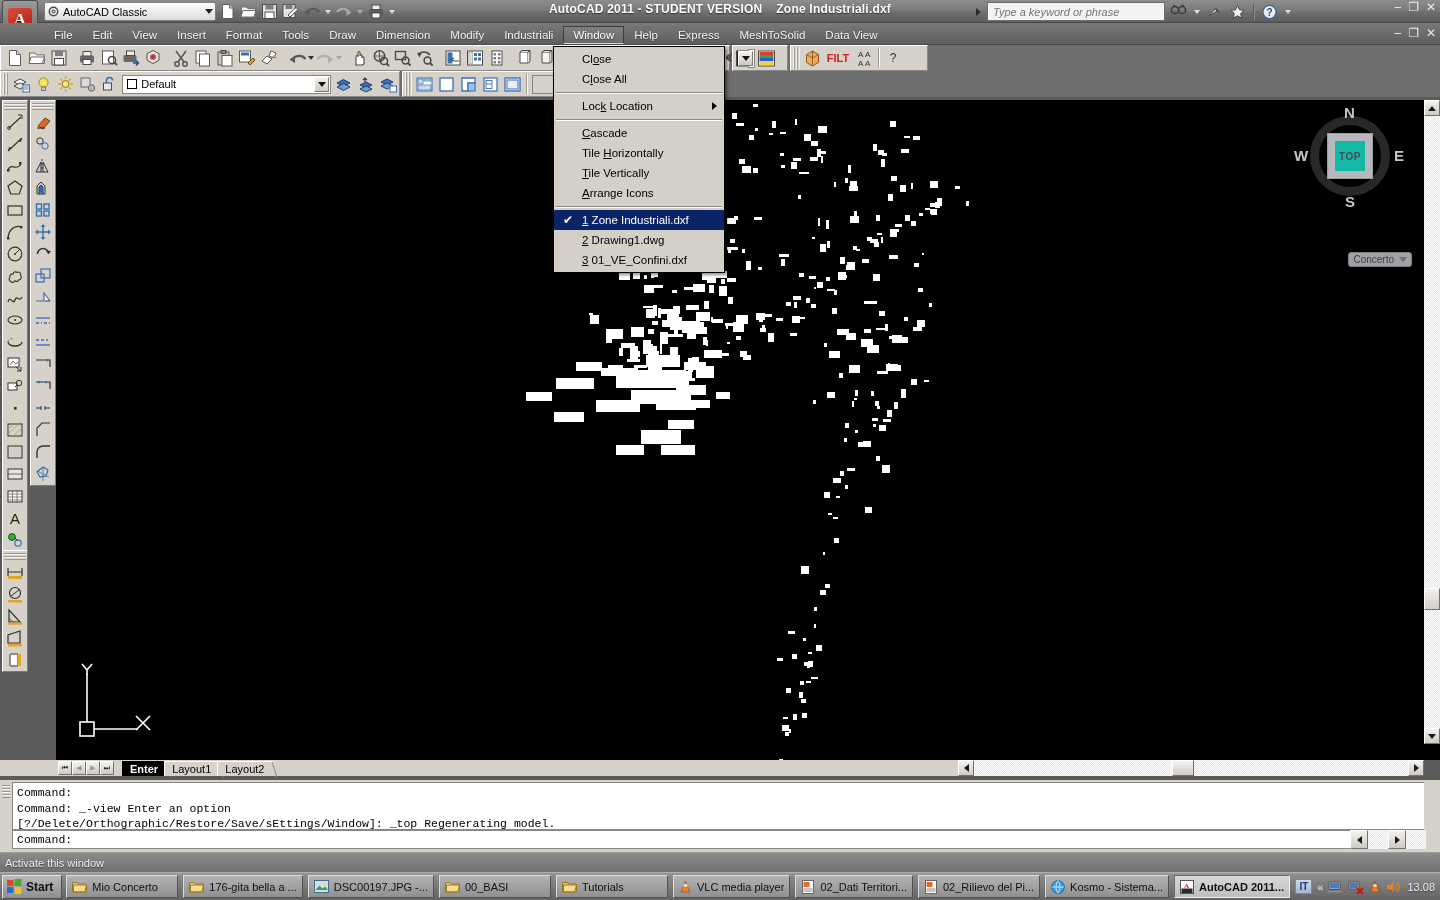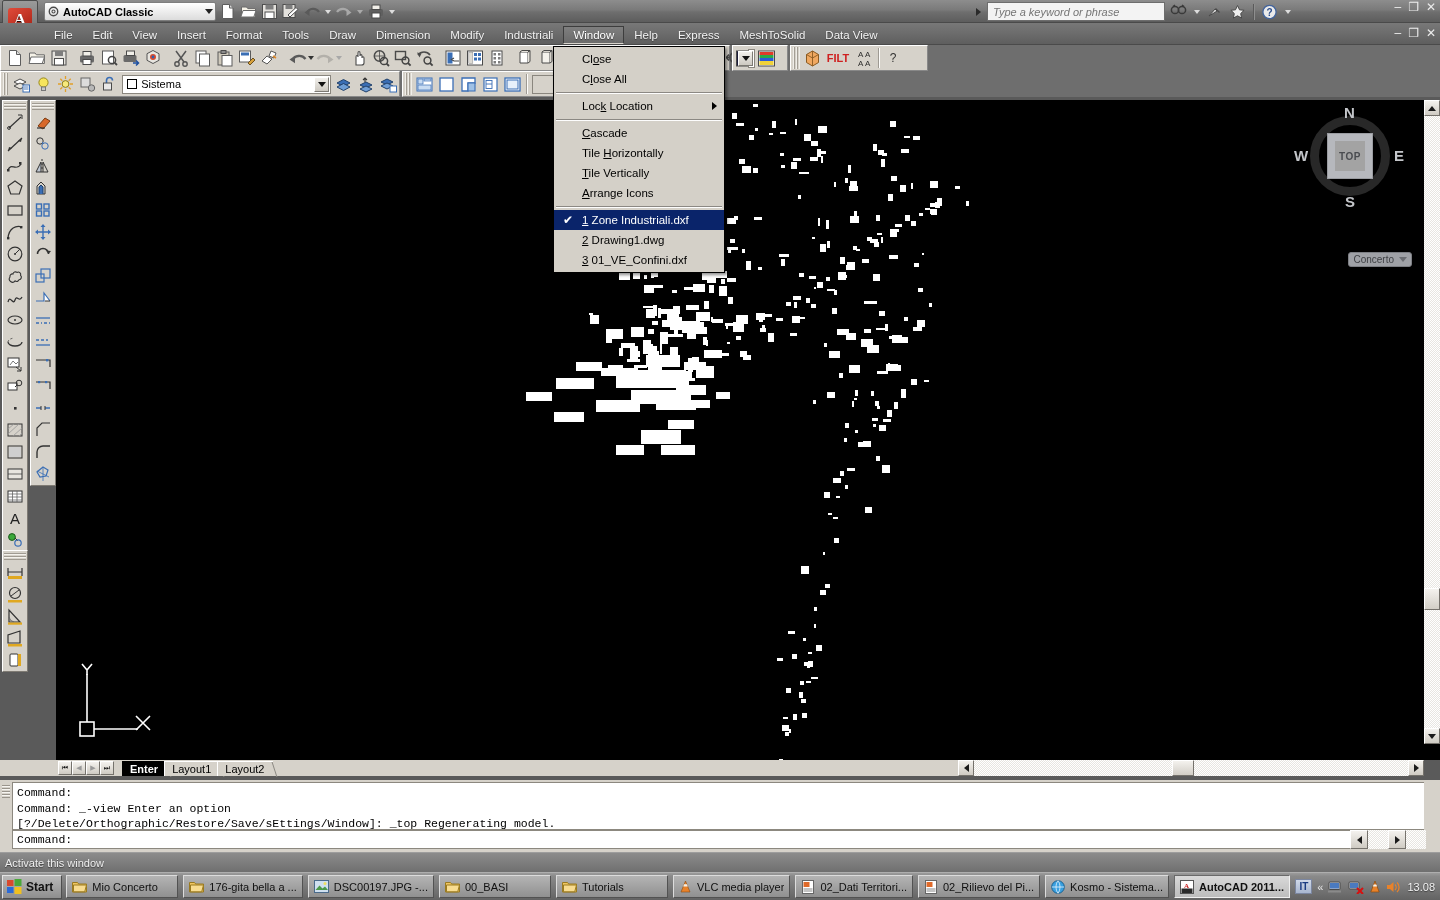--- a/index.html
+++ b/index.html
@@ -37,21 +37,21 @@
   .qat {
     position:absolute; left:44px; top:2px; height:19px;
     display:flex; align-items:center; gap:2px;
   }
   .wsbox {
     width:172px;height:19px; background:linear-gradient(180deg,#fff,#dcdcdc);
     border:1px solid #7e7e7e; border-radius:2px;
     display:flex;align-items:center; padding:0 2px; position:relative;
   }
   .wsbox .gear { width:13px;height:13px;margin-right:3px;flex:0 0 auto; }
-  .wsbox .lbl { font-size:11px;color:#000; white-space:nowrap;font-weight:bold; }
+  .wsbox .lbl { font-size:11px;color:#000; white-space:nowrap; }
   .wsbox .dd { position:absolute; right:2px; width:0;height:0;
     border-left:4px solid transparent;border-right:4px solid transparent;border-top:5px solid #222;}
   .qicon { width:19px;height:19px;display:flex;align-items:center;justify-content:center;}
   .tinyarrow { width:9px;height:19px;display:flex;align-items:center;justify-content:center;}
   .tinyarrow i { display:block;width:0;height:0;border-left:3px solid transparent;
     border-right:3px solid transparent;border-top:4px solid #ddd;}
 
   .apptitle {
     position:absolute; left:0; top:2px; width:1440px; text-align:center;
     font-size:12px; font-weight:bold; color:#ffffff; letter-spacing:.2px;
@@ -164,21 +164,21 @@
   .viewcube { position:absolute; right:42px; top:8px; width:96px;height:96px; }
   .vc-ring {
     position:absolute; left:8px; top:8px; width:80px;height:80px;border-radius:50%;
     border:9px solid #282828;
   }
   .vc-box {
     position:absolute; left:25px; top:25px; width:46px;height:46px;
     background:#b6b8bd; border:1px solid #9a9ca1;
     display:flex;align-items:center;justify-content:center;
   }
-  .vc-inner { width:30px;height:30px;background:#a3a3a3;display:flex;align-items:center;justify-content:center;}
+  .vc-inner { width:30px;height:30px;background:#14b8a6;display:flex;align-items:center;justify-content:center;}
   .vc-box span { font-size:10px;font-weight:bold;color:#4a4c50;letter-spacing:.5px;}
   .vc-l { position:absolute;color:#c4c6ca;font-size:15px;font-weight:bold;font-family:"Liberation Sans",sans-serif;}
   .vc-n { left:42px; top:-4px;} .vc-s{left:43px;bottom:-6px;} .vc-w{left:-8px;top:39px;} .vc-e{right:-6px;top:39px;}
   .ucsbox {
     position:absolute; right:28px; top:152px;
     background:#9fa1a6; border:1px solid #7d7f84; border-radius:3px;
     padding:1px 4px; display:flex;align-items:center;gap:5px;
     font-size:10px;color:#3e4044;
   }
   .ucsbox i { width:0;height:0;border-left:4px solid transparent;border-right:4px solid transparent;border-top:5px solid #6b6d72;}
@@ -377,20 +377,23 @@
             <rect x="2" y="6" width="14" height="7" rx="1.5" fill="#5f5f5f"></rect>
             <rect x="5" y="2" width="8" height="4.5" fill="#f1efe9" stroke="#4a4a4a"></rect>
             <rect x="5" y="10" width="8" height="5" fill="#fff" stroke="#4a4a4a"></rect>
           </svg>
       </div>
       <div class="tinyarrow">
           <i></i>
         </div>
     </div>
 
+    <div class="apptitle">
+      <span>AutoCAD 2011 - STUDENT VERSION</span><span class="f2">Zone Industriali.dxf</span>
+    </div>
 
     <div class="infocenter">
       <div class="ic-carat">
           <i></i>
         </div>
       <div class="searchbox">
         <input readonly="" placeholder="Type a keyword or phrase" style="">
       </div>
       <div class="qicon">
         <svg width="17" height="15" viewBox="0 0 17 15">
@@ -779,21 +782,21 @@
           </svg>
         </div>
       <div class="tbtn">
           <svg width="17" height="19" viewBox="0 0 17 19">
             <path d="M5.5 8V5.5a3 3 0 016 0" fill="none" stroke="#3a6eb5" stroke-width="1.6"></path>
             <rect x="2.5" y="8" width="8" height="7" fill="#e8e8e8" stroke="#4a4a4a"></rect>
           </svg>
         </div>
       <div class="combo" style="width:232px">
         <span class="swatch"></span>
-        <span>Sistema</span>
+        <span>Default</span>
         <span class="arrowbox">
             <i></i>
           </span>
       </div>
       <div class="tbtn">
           <svg width="19" height="19" viewBox="0 0 19 19">
             <path d="M2 8l6.5-3.5 6.5 3.5-6.5 3.5z" fill="#3a6eb5" stroke="#20406a"></path>
             <path d="M2 12l6.5-3.5 6.5 3.5-6.5 3.5z" fill="#6f9ed6" stroke="#20406a"></path>
           </svg>
         </div>

